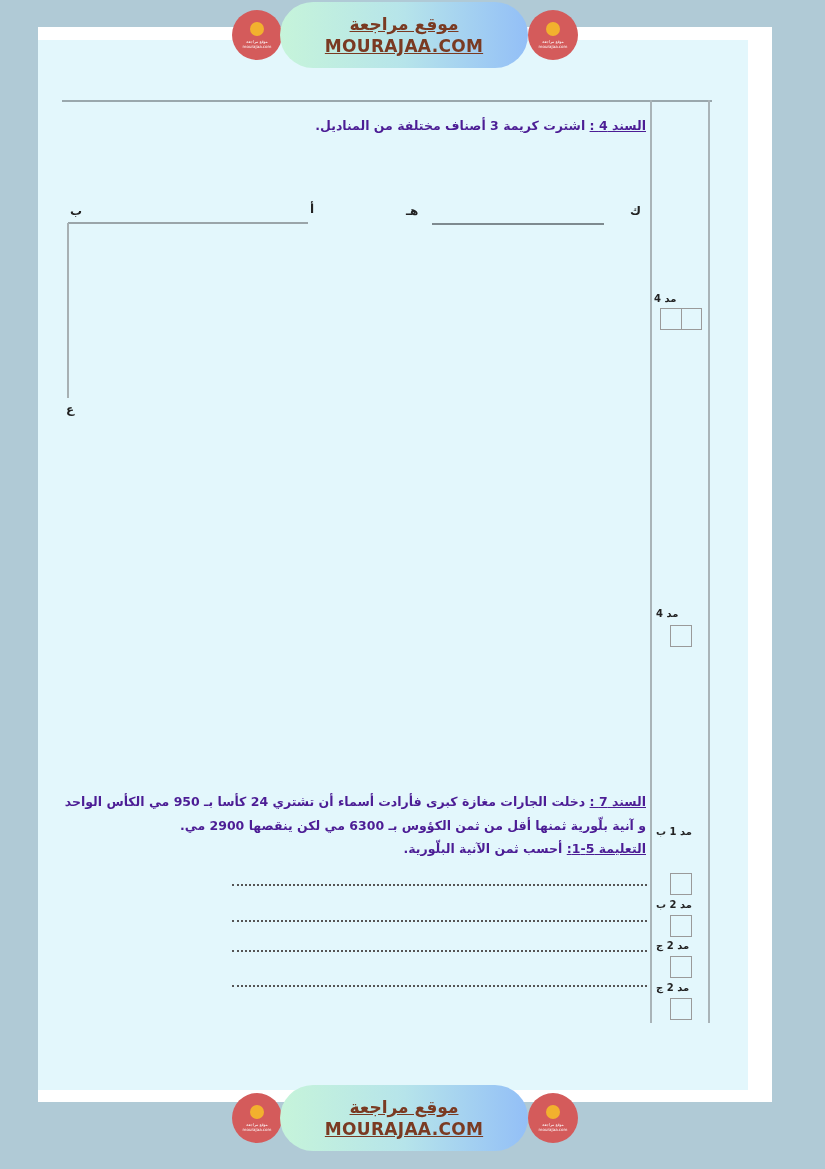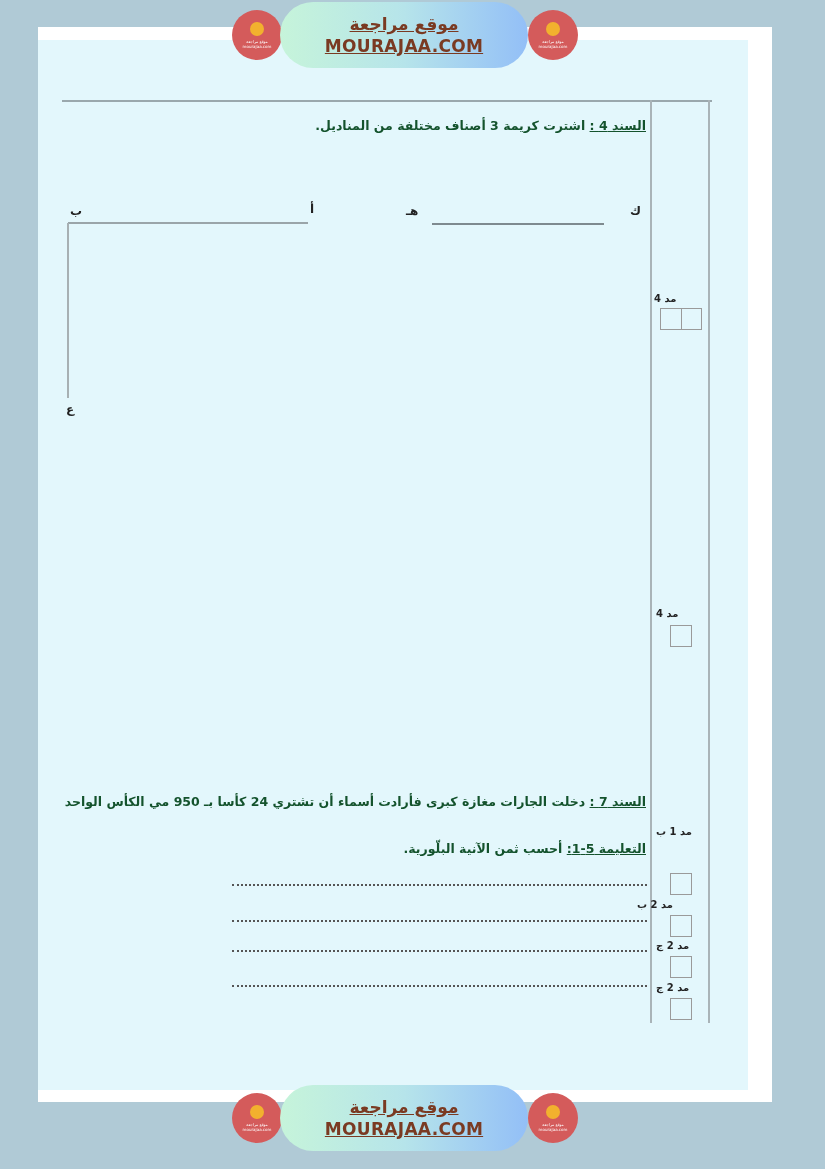--- a/index.html
+++ b/index.html
@@ -60,21 +60,21 @@
   }
   .col-line {
     position: absolute; top: 2px; width: 2px; height: 923px; background: #a9b4b8;
   }
   .col-line.l1 { left: 588px; }
   .col-line.l2 { left: 646px; }
 
   .ar-line {
     position: absolute; direction: rtl; text-align: right;
     font-family: "DejaVu Sans", sans-serif; font-size: 12.5px; font-weight: bold;
-    color: #14532d; white-space: nowrap;
+    color: #4c1d95; white-space: nowrap;
   }
   .ar-line .lbl { text-decoration: underline; }
 
   .pt-label {
     position: absolute; font-size: 10px; font-weight: bold; color: #222; direction: rtl;
     text-align: left; width: 50px;
   }
   .box {
     position: absolute; border: 1.5px solid #9a9a9a; background: transparent;
   }
@@ -137,34 +137,37 @@
   <div class="box split" style="left:598px; top:210px; width:42px; height:22px;"></div>
 
 
   <div class="pt-label" style="left:594px; top:510px;">مد 4</div>
   <div class="box" style="left:608px; top:527px; width:22px; height:22px;"></div>
 
   <div class="ar-line" style="right:66px; top:696px;">
     <span class="lbl">السند 7 :</span>
     <span>دخلت الجارات مغازة كبرى فأرادت أسماء أن تشتري 24 كأسا بـ 950 مي الكأس الواحد</span>
   </div>
+  <div class="ar-line" style="right:66px; top:720px;">
+    <span>و آنية بلّورية ثمنها أقل من ثمن الكؤوس بـ 6300 مي لكن ينقصها 2900 مي.</span>
+  </div>
   <div class="ar-line" style="right:66px; top:743px;">
     <span class="lbl">التعليمة 5-1:</span>
     <span>أحسب ثمن الآنية البلّورية.</span>
   </div>
 
   <div class="dots" style="top:786px;"></div>
   <div class="dots" style="top:822px;"></div>
   <div class="dots" style="top:852px;"></div>
   <div class="dots" style="top:887px;"></div>
 
   <div class="pt-label" style="left:594px; top:728px;">مد 1 ب</div>
   <div class="box" style="left:608px; top:775px; width:22px; height:22px;"></div>
 
-  <div class="pt-label" style="left:575px; top:801px;">مد 2 ب</div>
+  <div class="pt-label" style="left:594px; top:801px;">مد 2 ب</div>
   <div class="box" style="left:608px; top:817px; width:22px; height:22px;"></div>
 
   <div class="pt-label" style="left:594px; top:842px;">مد 2 ج</div>
   <div class="box" style="left:608px; top:858px; width:22px; height:22px;"></div>
 
   <div class="pt-label" style="left:594px; top:884px;">مد 2 ج</div>
   <div class="box" style="left:608px; top:900px; width:22px; height:22px;"></div>
 </div>
 
 <div class="banner bottom">

